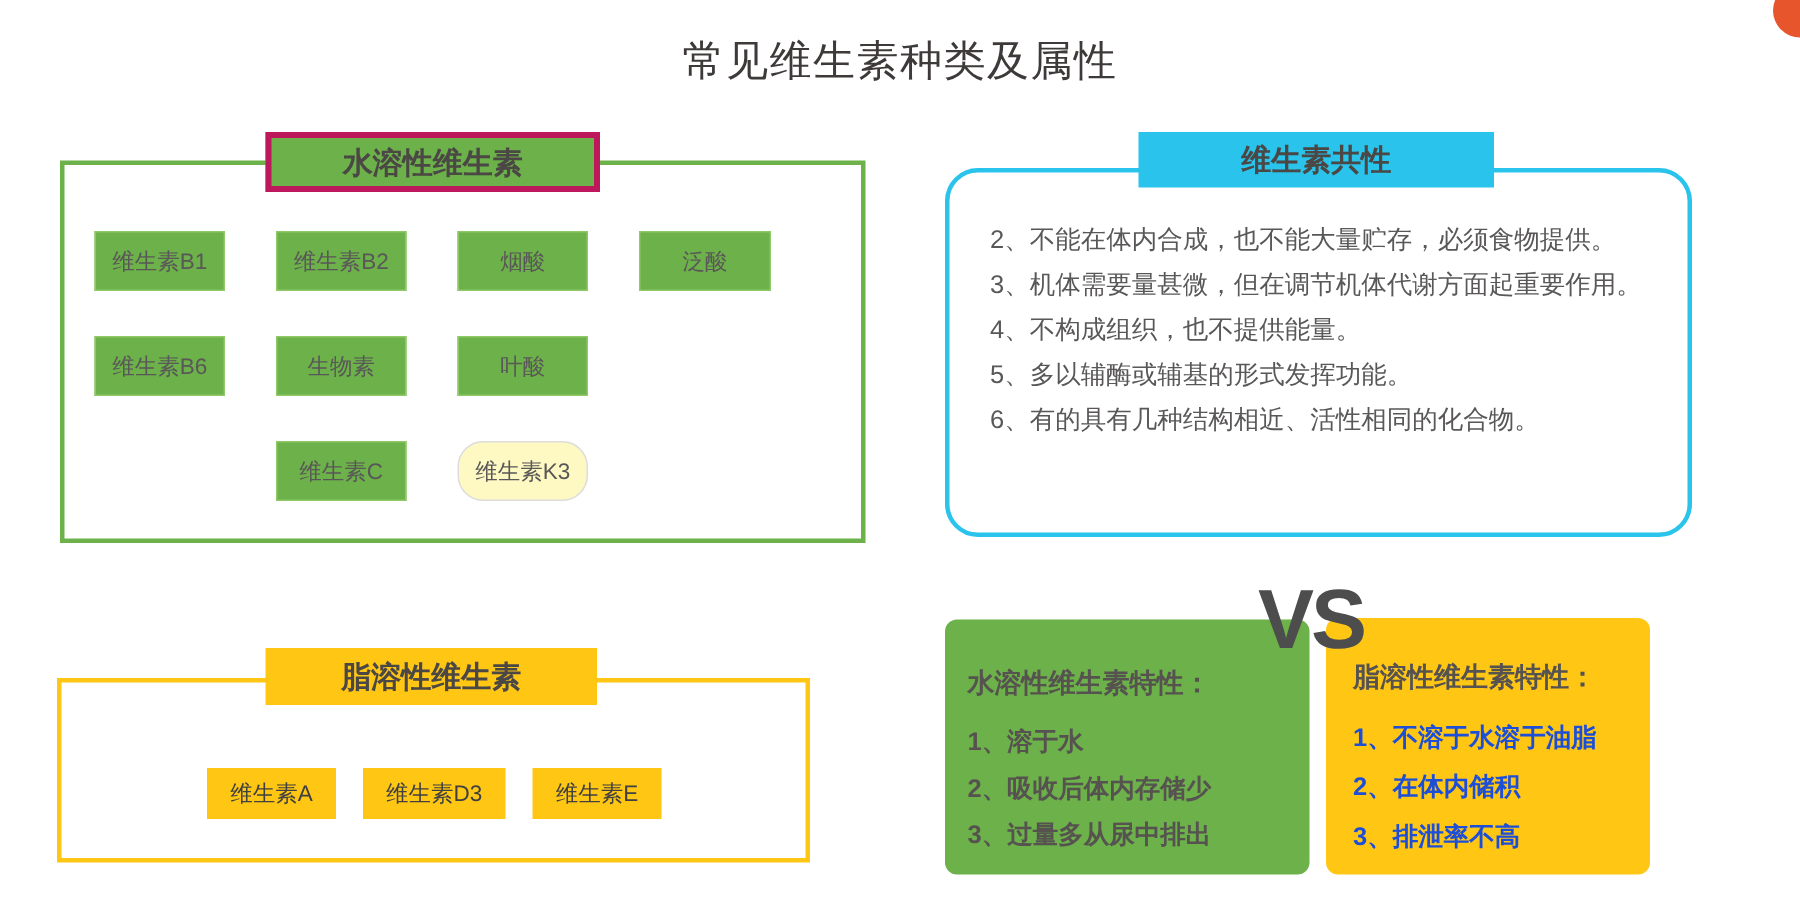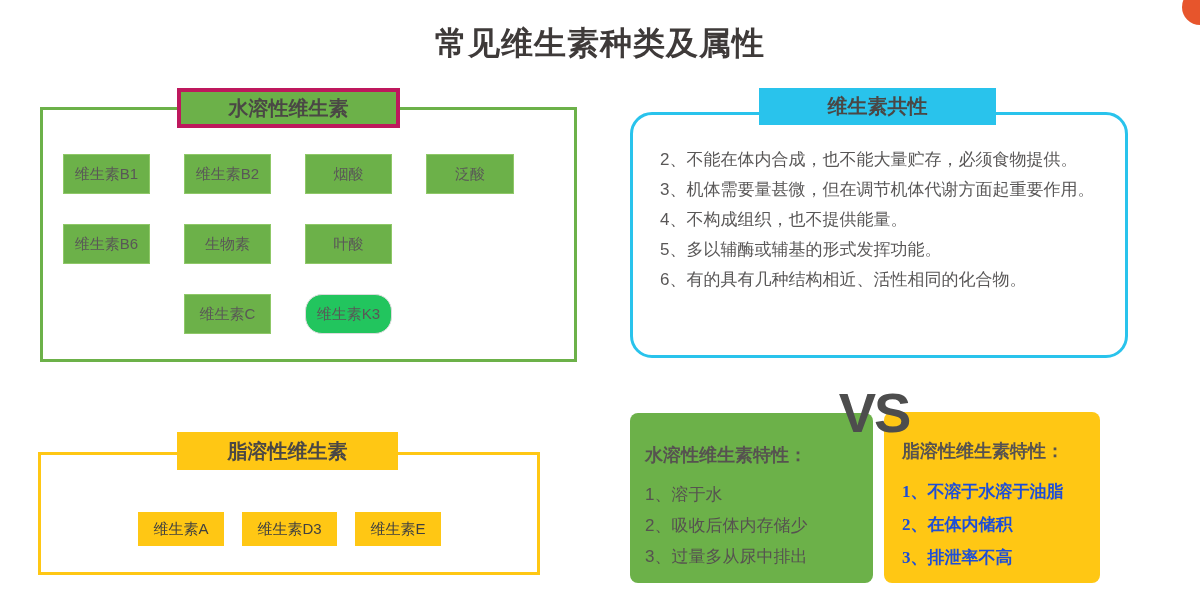--- a/index.html
+++ b/index.html
@@ -7,21 +7,21 @@
   body {
     position:relative;
     background:#ffffff;
     font-family:"Liberation Sans", sans-serif;
     overflow:hidden;
     color:#595757;
   }
   .page-title {
     position:absolute; top:22px; left:0; width:100%;
     text-align:center;
-    font-size:32px; font-weight:bold; color:#3e3a39;
+    font-size:28px; font-weight:normal; color:#3e3a39;
     letter-spacing:1px;
   }
   .corner-dot {
     position:absolute; left:1182px; top:-11px;
     width:36px; height:36px; border-radius:50%;
     background:#e7552c;
   }
 
   
   .group { position:absolute; }
@@ -43,21 +43,21 @@
     grid-template-columns:87px 87px 87px 88px;
     column-gap:34px;
     grid-auto-rows:40px;
     row-gap:30px;
   }
   .chip {
     display:flex; align-items:center; justify-content:center;
     background:#6cb149; border:1px solid #8fc868;
     font-size:15px; color:#595757;
   }
-  .chip-gray { background:#22c55e; border-color:#dcdcdc;border-radius:17px; }
+  .chip-gray { background:#fef9c3; border-color:#dcdcdc;border-radius:17px; }
   .chip-col2 { grid-column:2; }
   .chip-col3 { grid-column:3; }
 
   
   .cm-group { left:630px; top:88px; width:498px; height:270px; }
   .cm-panel { left:0; top:24px; width:498px; height:246px;
               border:3px solid #29c3ec; border-radius:22px; }
   .cm-header { left:129px; top:0; width:237px; height:37px; background:#29c3ec; }
   .cm-list { position:absolute; left:30px; top:57px; right:14px; z-index:2; }
   .cm-item { font-size:17px; line-height:30px; color:#595757; white-space:nowrap; }
@@ -80,23 +80,23 @@
     text-align:center;
     font-size:56px; font-weight:bold; color:#4d4d4d;
     line-height:1; letter-spacing:-2px; z-index:5;
   }
   .feature-box {
     position:absolute; border-radius:8px; z-index:1;
   }
   .feature-green { left:630px; top:413px; width:243px; height:170px;
                    background:#6cb149; padding:30px 8px 0 15px; }
   .feature-yellow { left:884px; top:412px; width:216px; height:171px;
-                    background:#ffc714; padding:27px 6px 0 18px;font-family:Liberation Serif, serif; }
+                    background:#ffc714; padding:27px 6px 0 18px; }
   .feature-title { font-size:18px; font-weight:bold; color:#565250; margin-bottom:12px; white-space:nowrap; }
-  .feature-green .feature-item { font-size:17px; font-weight:normal; color:#565250; line-height:31px; white-space:nowrap; }
+  .feature-green .feature-item { font-size:17px; font-weight:bold; color:#565250; line-height:31px; white-space:nowrap; }
   .feature-yellow .feature-item { font-size:17px; font-weight:bold; color:#1d4ed8; line-height:33px; white-space:nowrap; }
 </style>
 </head>
 <body>
 
 <div class="page-title">常见维生素种类及属性</div>
 <div class="corner-dot"></div>
 
 <div class="group ws-group">
   <div class="panel ws-panel"></div>

